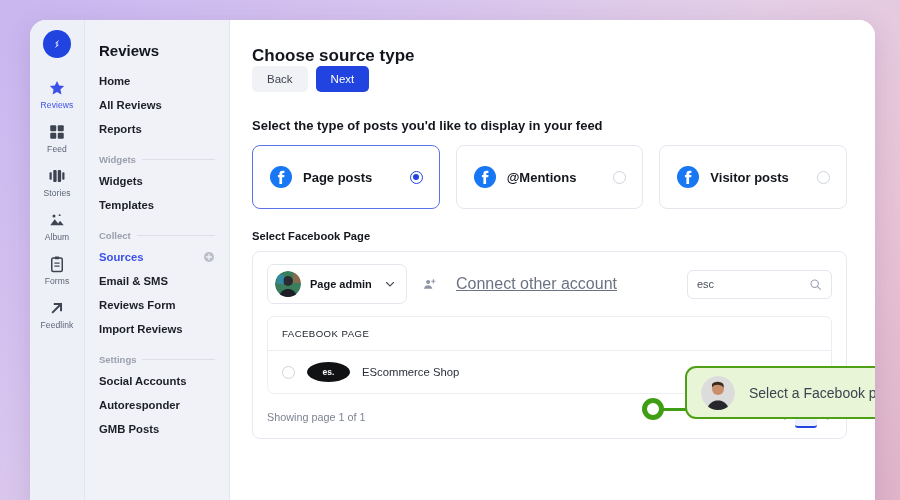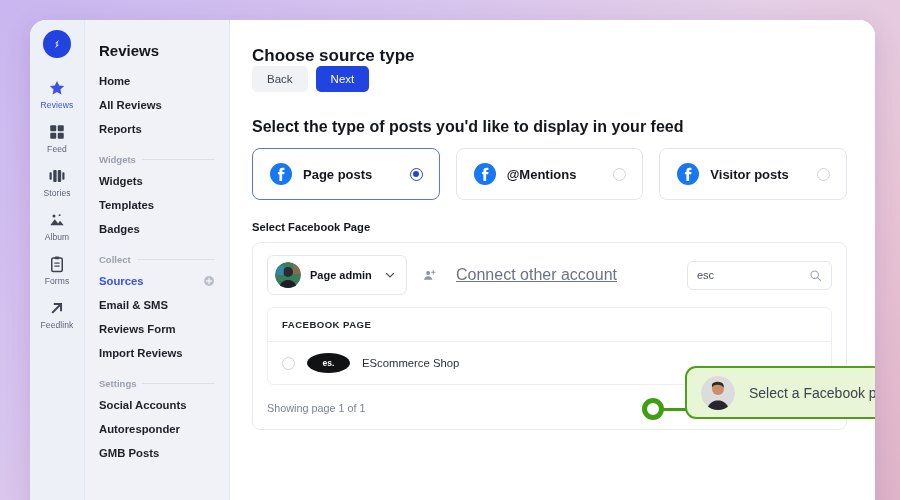--- a/index.html
+++ b/index.html
@@ -53,25 +53,25 @@
   .main { flex: 1; background: #ffffff; padding: 26px 28px 0 22px; position: relative; }
   .main-head { display: flex; align-items: flex-start; justify-content: space-between; flex-direction: column; }
   .page-title { font-size: 17px; font-weight: bold; color: #14161d; }
   .head-btns { display: flex; gap: 8px; }
   .btn {
     font-family: "Liberation Sans", sans-serif; font-size: 11.5px;
     padding: 7px 15px; border-radius: 5px; border: none; cursor: pointer;
   }
   .btn-back { background: #f1f2f6; color: #3d4350; }
   .btn-next { background: #2143e0; color: #ffffff; }
-  .subtitle { font-size: 16px; font-weight: bold; color: #14161d; margin-top: 26px; }
+  .subtitle { font-size: 13px; font-weight: bold; color: #14161d; margin-top: 26px; }
   
   .src-row { display: flex; gap: 16px; margin-top: 12px; }
   .src-card {
-    flex: 1; height: 52px; border: 1px solid #e4e6ee; border-radius: 8px;
+    flex: 1; height: 64px; border: 1px solid #e4e6ee; border-radius: 8px;
     background: #fff; display: flex; align-items: center; gap: 10px;
     padding: 0 16px; cursor: pointer;
   }
   .src-card.selected { border: 1.6px solid #5b73ea; }
   .src-label { font-size: 13px; font-weight: bold; color: #14161d; flex: 1; }
   .radio { width: 13px; height: 13px; border-radius: 50%; border: 1.3px solid #cfd3de; flex: 0 0 auto; }
   .radio.on { border: 1.8px solid #2143e0; background: #fff; position: relative; }
   .radio.on::after {
     content: ""; position: absolute; left: 2.2px; top: 2.2px;
     width: 6.4px; height: 6.4px; border-radius: 50%; background: #2143e0;
@@ -94,21 +94,21 @@
     display: flex; align-items: center; gap: 20px; cursor: pointer;
     font-size: 16px; color: #6b7283; text-decoration: underline;
   }
   .search {
     margin-left: auto; width: 145px; display: flex; align-items: center;
     gap: 6px; border: 1px solid #e4e6ee; border-radius: 6px; padding: 7px 9px;
   }
   .search-val { font-size: 11px; color: #4b505d; flex: 1; }
   .table { margin-top: 12px; border: 1px solid #eceef3; border-radius: 7px; overflow: hidden; }
   .th {
-    font-size: 9.6px; font-weight: bold; letter-spacing: .45px; color: #20242e;
+    font-size: 9.6px; font-weight: normal; letter-spacing: .45px; color: #20242e;
     padding: 11px 14px; border-bottom: 1px solid #eceef3;
   }
   .tr { display: flex; align-items: center; gap: 12px; padding: 11px 14px; }
   .shop-logo {
     width: 43px; height: 20px; border-radius: 50%; background: #111214;
     display: flex; align-items: center; justify-content: center;
     color: #fff; font-size: 8.5px; font-weight: bold; flex: 0 0 auto;
   }
   .shop-name { font-size: 11.3px; color: #2b2f3a; }
   .table-foot { display: flex; align-items: center; margin-top: 11px; }
@@ -217,23 +217,20 @@
 
     <div class="side-section">
       <span>Widgets</span>
       <span class="rule"></span>
     </div>
     <div class="side-link">
         <span>Widgets</span>
       </div>
     <div class="side-link">
         <span>Templates</span>
-      </div>
-    <div class="side-link">
-        <span>Badges</span>
       </div>
 
     <div class="side-section">
       <span>Collect</span>
       <span class="rule"></span>
     </div>
     <div class="side-link active">
       <span>Sources</span>
       <svg class="plus-ico" viewBox="0 0 24 24">
           <circle cx="12" cy="12" r="10" fill="#b9bec9"></circle>

